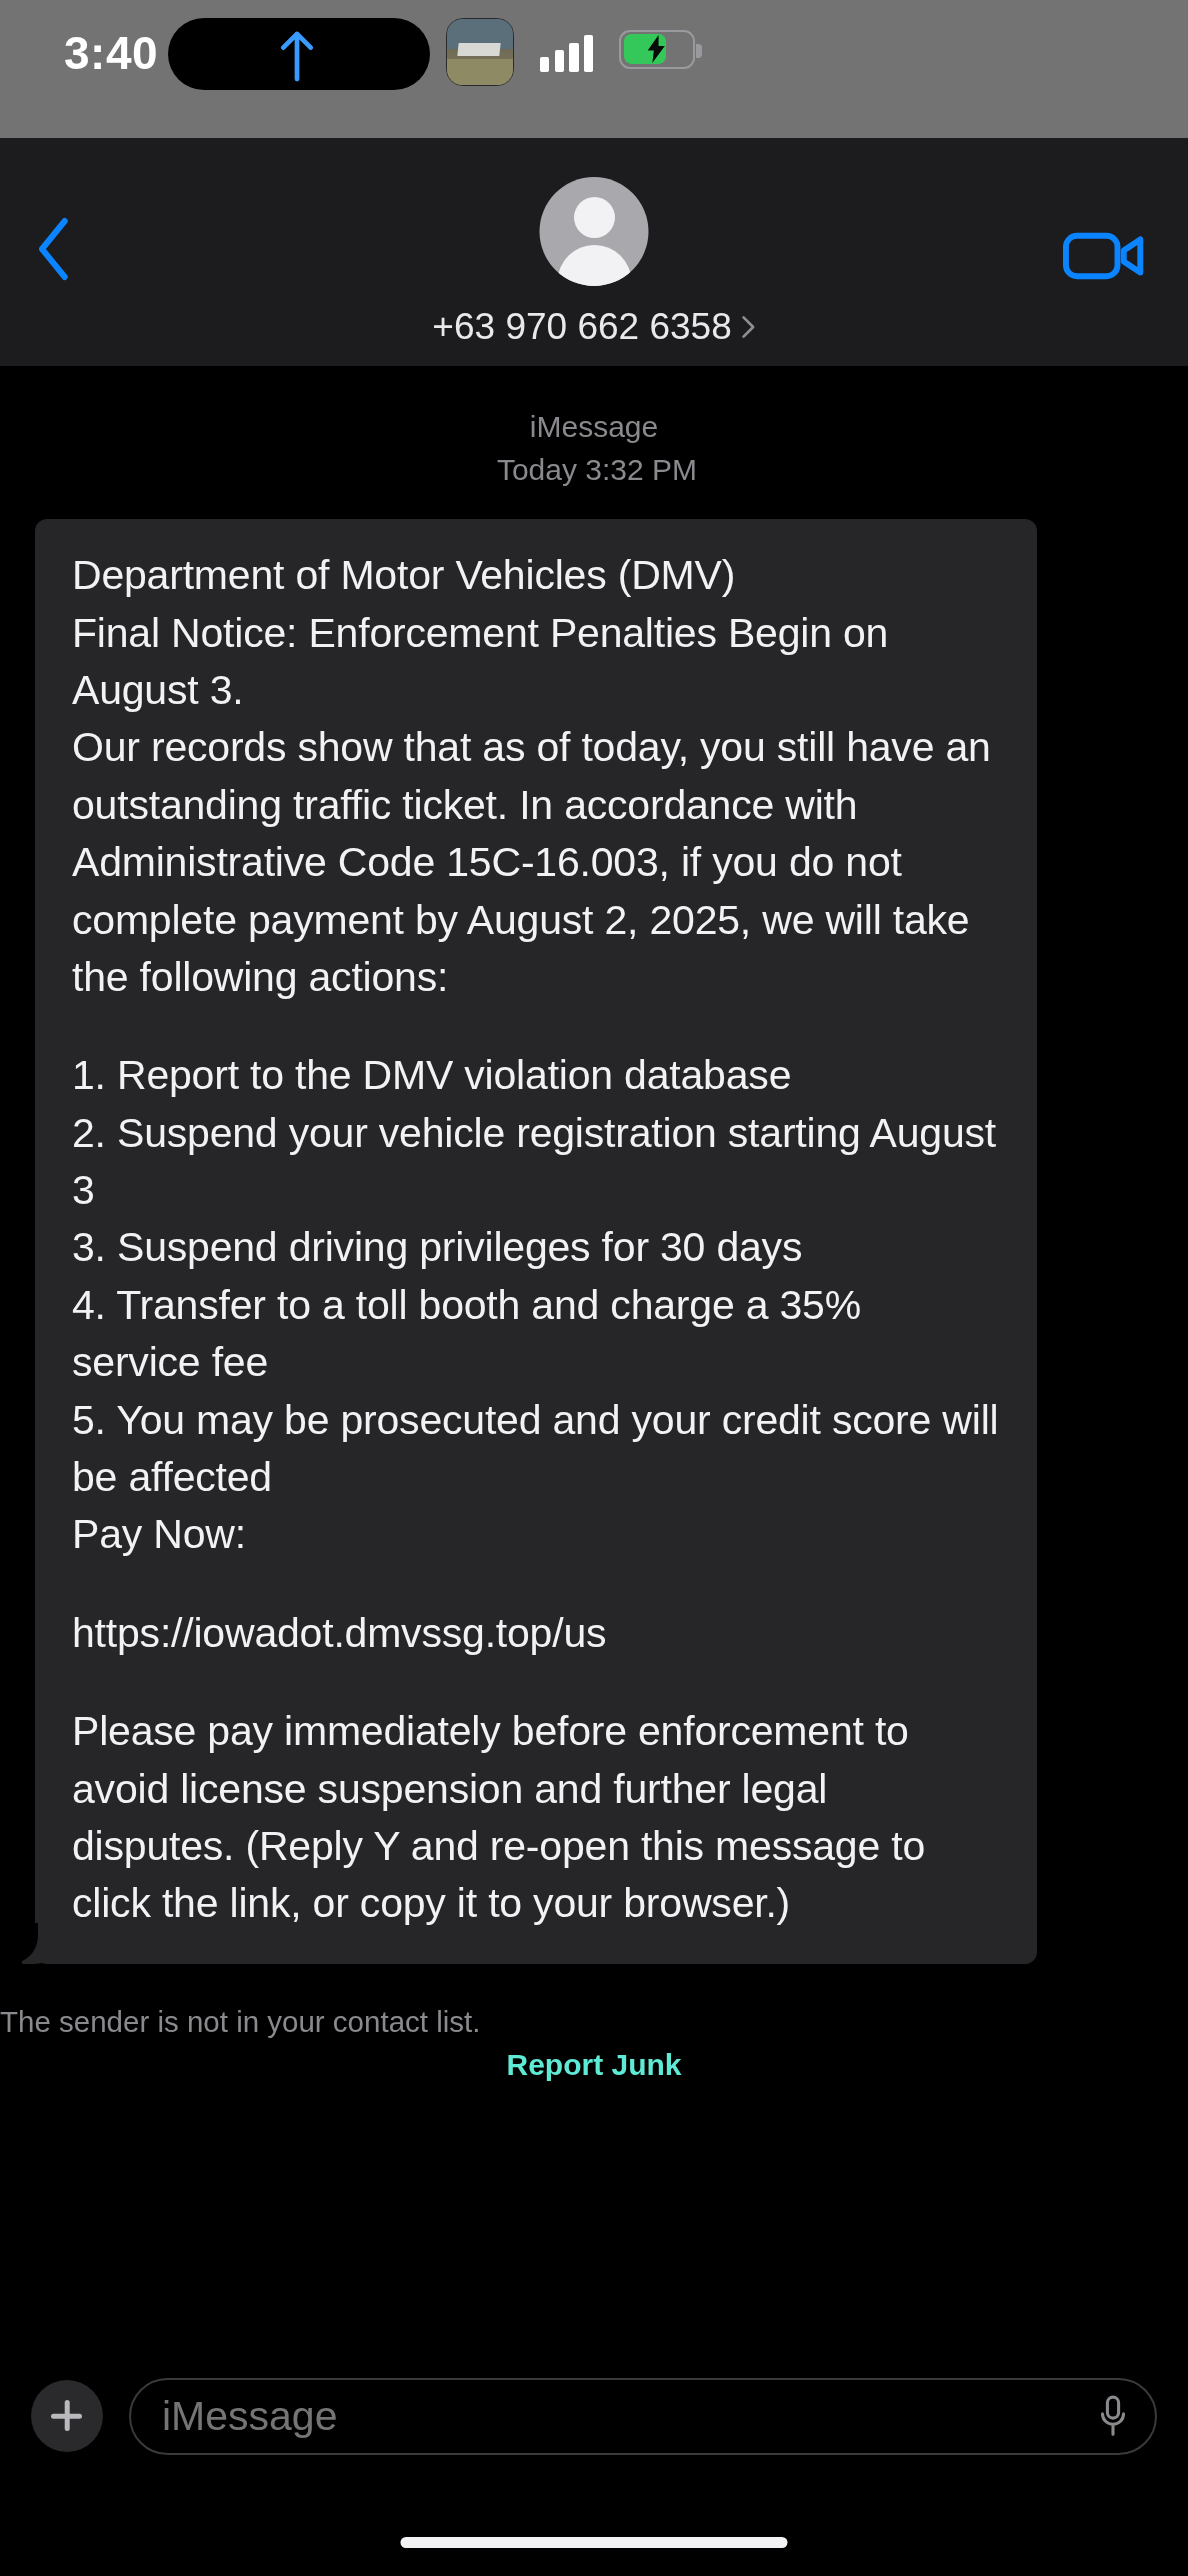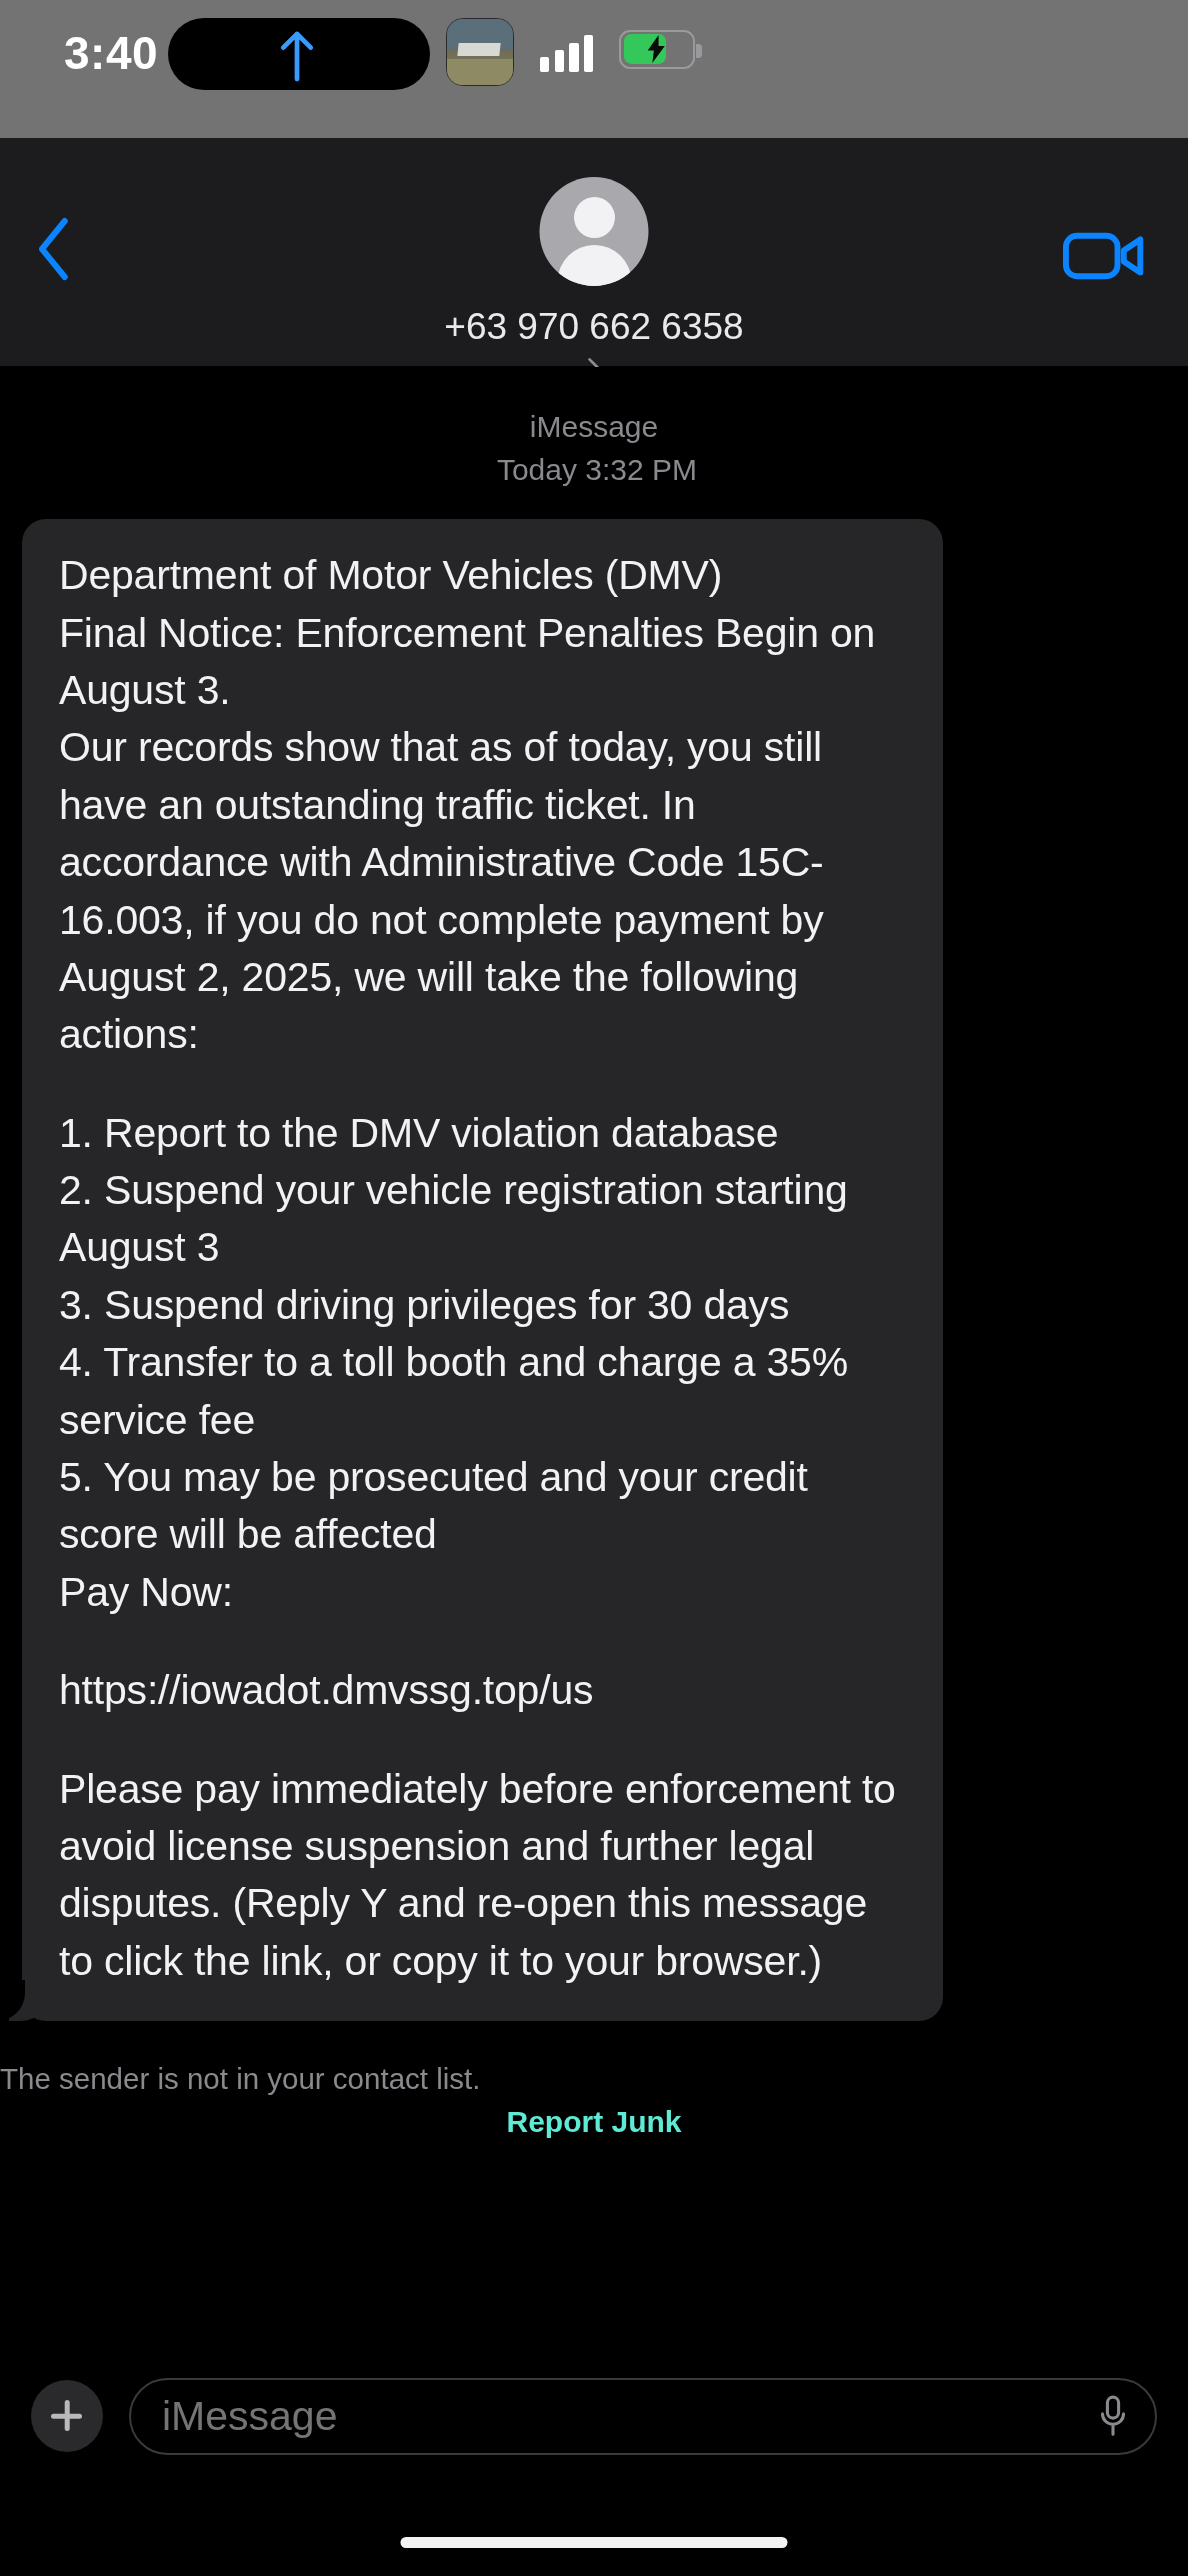--- a/index.html
+++ b/index.html
@@ -95,44 +95,44 @@
   .avatar .head {
     position:absolute; left:50%; top:20px; transform:translateX(-50%);
     width:41px; height:41px; border-radius:50%; background:#f2f2f4;
   }
   .avatar .body {
     position:absolute; left:50%; top:68px; transform:translateX(-50%);
     width:74px; height:55px; border-radius:37px 37px 0 0; background:#f2f2f4;
   }
   .contact-row {
     position:absolute; left:0; right:0; top:168px;
-    display:flex; align-items:center; justify-content:center; gap:9.2px;flex-direction:column;
+    display:flex; align-items:center; justify-content:center; gap:9.2px;
   }
   .contact-name { font-size:37px; color:#e9e9ec; font-weight:400; }
   .contact-chev { width:14.7px; height:24px; color:#8e8e93; }
 
   
   .thread {
     position:absolute; top:367px; left:0; right:0; bottom:230px;
     background:#000; overflow:hidden;
   }
   .meta {
     text-align:center; color:#8a8a8e; font-size:30px; line-height:1.42;
     margin-top:39px;
   }
   .meta .svc { display:block; }
   .meta .time { display:block;margin-left:6px; }
 
   .bubble-wrap { position:relative; margin-top:28px; }
   .bubble {
     position:relative;
-    margin-left:22px;
-    width:921px;
+    margin-left:35px;
+    width:1002px;
     background:#262628;
-    border-radius:24px;
+    border-radius:12px;
     padding:28px 37px 31px 37px;
     color:#f2f2f4;
     font-size:41px;
     line-height:1.40;
     letter-spacing:-0.2px;
   }
   .bubble .tail {
     position:absolute; left:-13px; bottom:0;
     width:44px; height:41px;
     background:#262628;

